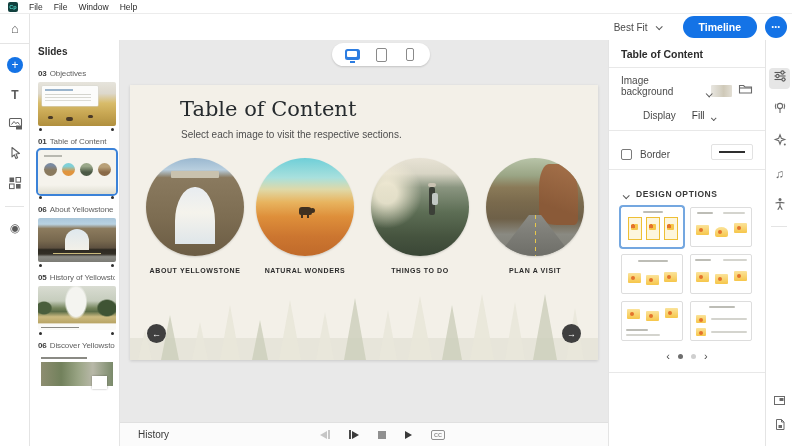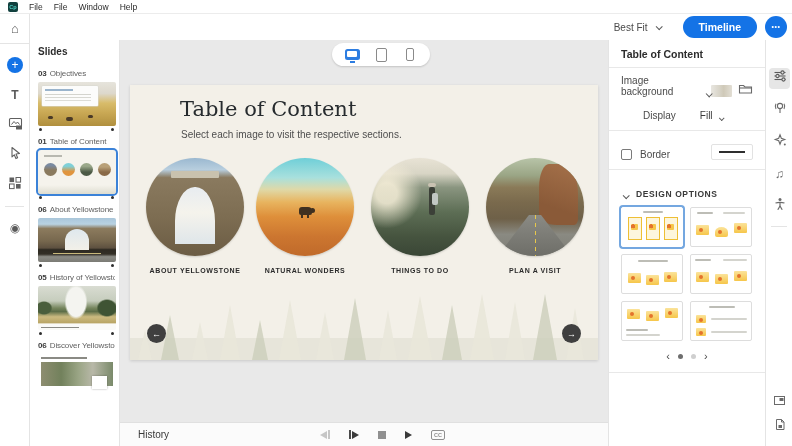--- a/index.html
+++ b/index.html
@@ -177,21 +177,21 @@
 
   
   #rightpanel{position:absolute;left:608px;top:40px;width:157px;height:406px;background:#fff;
               border-left:1px solid #e4e4e4}
   .rp-header{height:28px;display:flex;align-items:center;padding:0 12px;border-bottom:1px solid #e8e8e8;
              font-size:10.5px;font-weight:700;color:#2c2c2c}
   .rp-section{border-bottom:1px solid #e8e8e8;padding:9px 12px}
   .rp-row{display:flex;align-items:flex-end;height:20px;font-size:10px;color:#4a4a4a}
   .rp-row .chev{margin-left:6px}
   .indent{padding-left:22px;margin-top:4px}
-  .rp-value{margin-left:24px;color:#3a3a3a}
+  .rp-value{margin-left:16px;color:#3a3a3a}
   .spacer{flex:1}
   .mini-img{width:22px;height:12px;border-radius:1px;margin-right:6px;
             background:linear-gradient(90deg,#e8e6e0,#d8d4c8 40%,#cfc9b8 60%,#e2ded4)}
   .checkbox{width:11px;height:11px;border:1px solid #7a7a7a;border-radius:2px;background:#fff;margin-right:8px}
   .line-swatch{width:42px;height:16px;border:1px solid #e2e2e2;border-radius:2px;background:#fff;
                display:flex;align-items:center;justify-content:center}
   .line-swatch i{display:block;width:26px;height:2px;background:#2e2e2e}
   .do-header{font-size:8.5px;font-weight:700;color:#3a3a3a;letter-spacing:.6px}
   .do-header .chev{margin:0 8px 0 2px}
   .do-grid{display:grid;grid-template-columns:62px 62px;gap:7px;margin-top:8px}

